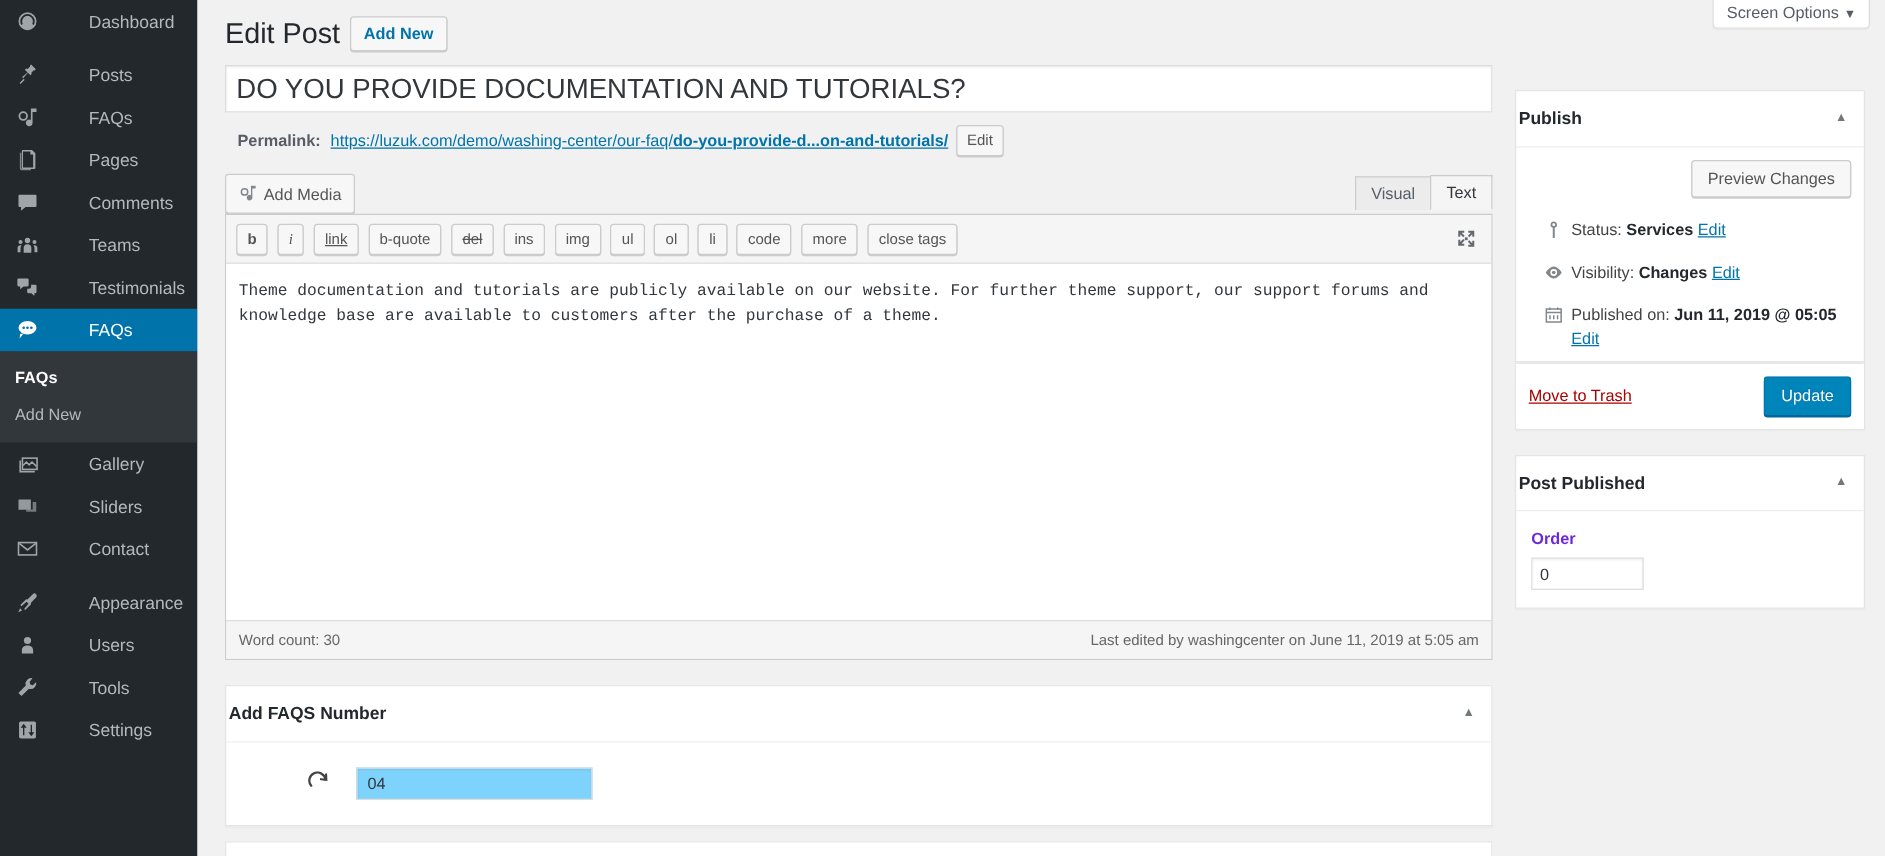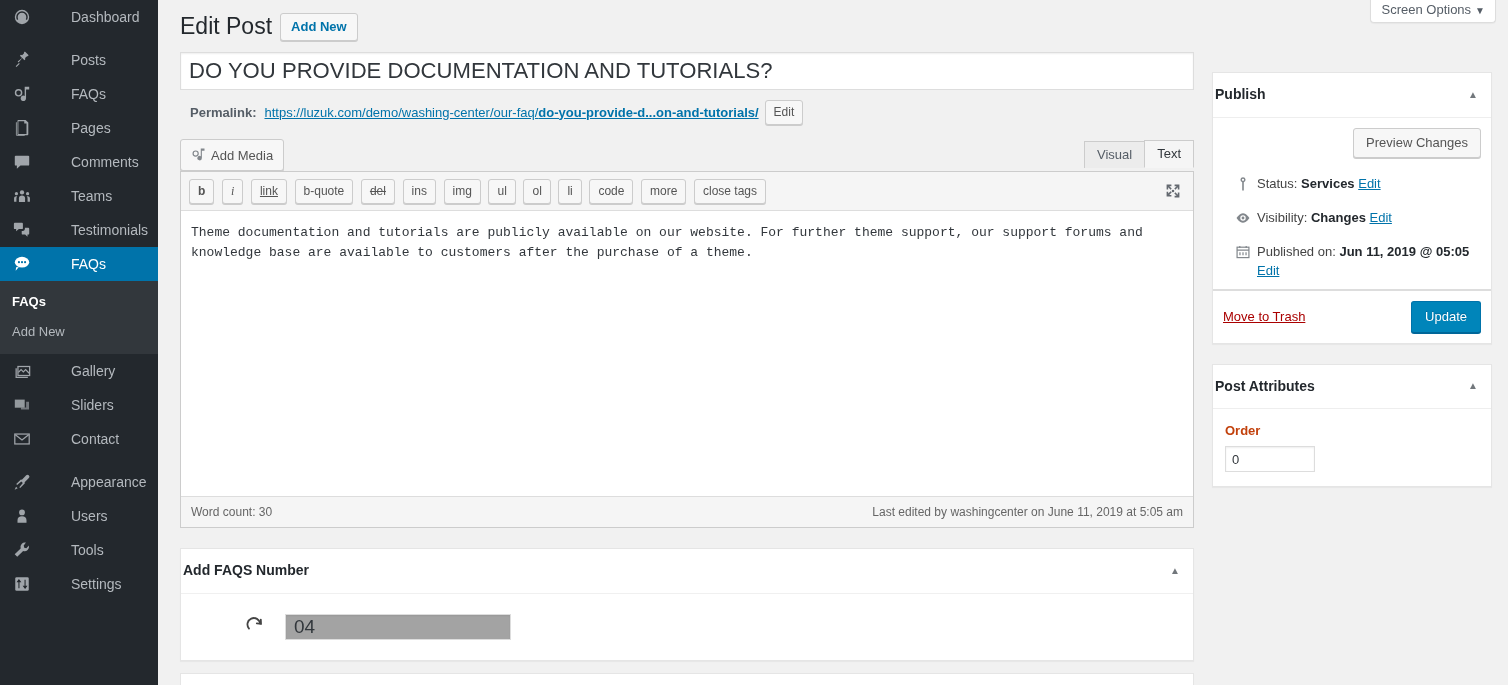--- a/index.html
+++ b/index.html
@@ -316,27 +316,27 @@
     display: flex; align-items: center;
     padding: 8px 0 8px 48px;
   }
   .faq-number-row .refresh-icon {
     width: 24px; height: 24px;
     margin-right: 18px;
     color: #444;
     display: flex; align-items: center; justify-content: center;
   }
   .faq-number-row input {
-    width: 226px;
+    width: 189px;
     height: 26px;
     border: 1px solid #ddd;
     padding: 3px 8px;
-    font-size: 19px;
+    font-size: 13px;
     color: #32373c;
-    background: #a3a3a3;
+    background: #7dd3fc;
     outline: none;
     font-family: "Liberation Sans", sans-serif;
     box-shadow: inset 0 1px 2px rgba(0,0,0,.07);
   }
 
   
   #postbox-container-1 {
     position: absolute;
     right: 16px; top: 52px;
     width: 280px;
@@ -413,21 +413,21 @@
     padding: 8px 13px 9px;
     cursor: pointer;
     text-shadow: 0 -1px 1px #006799;
   }
   #pageparentdiv { margin-top: 20px; }
   #pageparentdiv .inside { padding: 10px 12px 14px; }
   .order-label {
     display: block;
     font-size: 13px;
     font-weight: 700;
-    color: #c2410c;
+    color: #6d28d9;
     padding: 4px 0 8px;
   }
   #menu_order {
     width: 90px;
     height: 26px;
     border: 1px solid #ddd;
     padding: 3px 6px;
     font-size: 13px;
     color: #32373c;
     outline: none;
@@ -774,21 +774,21 @@
 
         <div class="major-publishing-actions">
           <span class="submitdelete">Move to Trash</span>
           <span class="button-primary">Update</span>
         </div>
       </div>
     </div>
 
     <div class="postbox" id="pageparentdiv">
       <h2 class="hndle">
-        <span>Post Attributes</span>
+        <span>Post Published</span>
         <span class="handle-toggle">▲</span>
       </h2>
       <div class="inside">
         <label class="order-label">Order</label>
         <input id="menu_order" type="text" value="0" style="">
       </div>
     </div>
   </div>
 </div>
 

